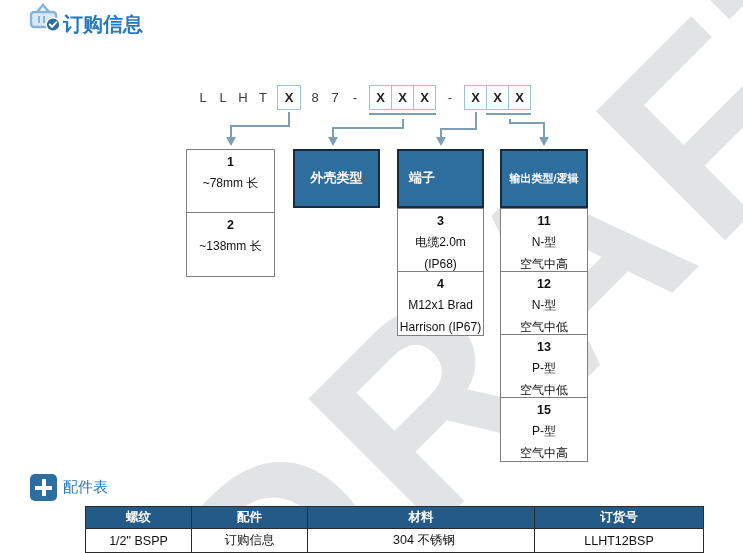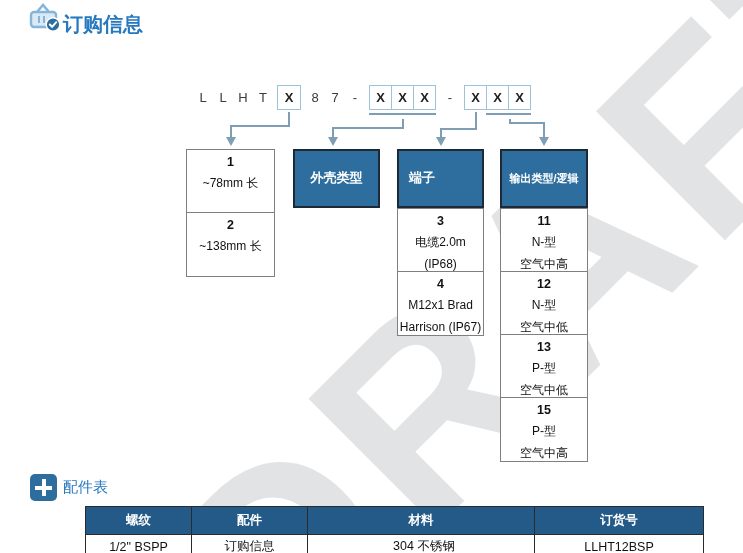--- a/index.html
+++ b/index.html
@@ -56,21 +56,21 @@
   .opt-line{font-size:12px;color:#111;line-height:1.3;margin-top:6px;}
 
   
   .plus-icon{position:absolute;left:30px;top:474px;width:27px;height:27px;background:var(--diagram-header-bg);
              border-radius:5px;z-index:3;}
   .plus-icon::before{content:"";position:absolute;left:5px;right:5px;top:11.5px;height:4px;background:#fff;}
   .plus-icon::after{content:"";position:absolute;top:5px;bottom:5px;left:11.5px;width:4px;background:#fff;}
   .acc-title{position:absolute;left:63px;top:478px;font-size:15px;font-weight:400;color:var(--title-blue);z-index:3;}
 
   .acc-table{position:absolute;left:85px;top:506px;width:618px;border-collapse:collapse;table-layout:fixed;z-index:1;}
-  .acc-table th{height:28px;background:var(--table-header-bg);color:#fff;font-size:12.5px;font-weight:700;
+  .acc-table th{height:22px;background:var(--table-header-bg);color:#fff;font-size:12.5px;font-weight:700;
                 border:1px solid #2b2b2b;text-align:center;}
   .acc-table td{height:24px;background:#fff;color:#111;font-size:12.5px;border:1px solid #2b2b2b;text-align:center;}
   .acc-table td.left{text-align:center;padding-left:6px;}
 </style>
 </head>
 <body>
 
 <div class="page">
 
   <div class="watermark">DRAFT</div>

